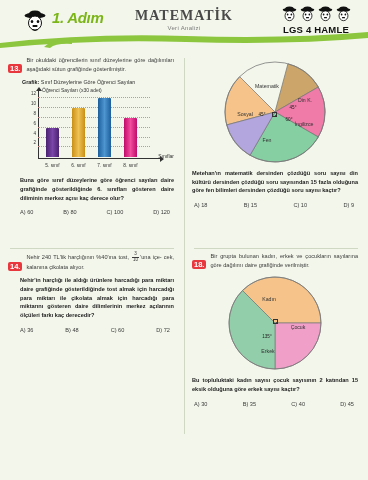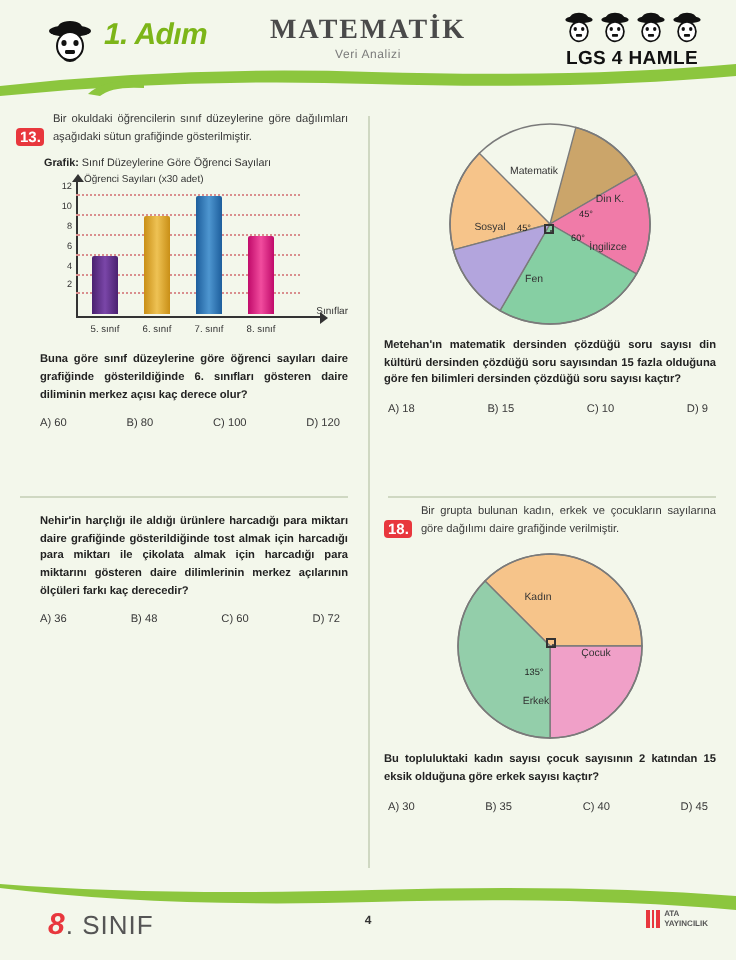--- a/index.html
+++ b/index.html
@@ -302,20 +302,31 @@
       <div class="qbody bold">Metehan'ın matematik dersinden çözdüğü soru sayısı din kültürü dersinden çözdüğü soru sayısından 15 fazla olduğuna göre fen bilimleri dersinden çözdüğü soru sayısı kaçtır?</div>
       <div class="options" style="padding-left:2px;">
         <span>A) 18</span>
         <span>B) 15</span>
         <span>C) 10</span>
         <span>D) 9</span>
       </div>
     </div>
 
     <div class="cell">
+      <div class="qhead">
+        <span class="qnum">14.</span>
+        <span class="qtext">
+          <span>Nehir 240 TL'lik harçlığının %40'ına tost,</span>
+          <span class="frac">
+            <span class="num">3</span>
+            <span class="den">10</span>
+          </span><span>'una içe-</span>
+          <span>cek, kalanına çikolata alıyor.</span>
+        </span>
+      </div>
 
       <div class="qbody bold indent">Nehir'in harçlığı ile aldığı ürünlere harcadığı para miktarı daire grafiğinde gösterildiğinde tost almak için harcadığı para miktarı ile çikolata almak için harcadığı para miktarını gösteren daire dilimlerinin merkez açılarının ölçüleri farkı kaç derecedir?</div>
       <div class="options">
         <span>A) 36</span>
         <span>B) 48</span>
         <span>C) 60</span>
         <span>D) 72</span>
       </div>
     </div>
 
@@ -352,34 +363,14 @@
       <div class="options" style="padding-left:2px;">
         <span>A) 30</span>
         <span>B) 35</span>
         <span>C) 40</span>
         <span>D) 45</span>
       </div>
     </div>
 
   </div>
 
-  <div class="footer">
-    <div class="ftr-swoosh">
-      <svg viewBox="0 0 368 14" width="368" height="14" preserveAspectRatio="none">
-        <path d="M0 2 Q80 12 186 9 Q290 6 368 13 L368 6 Q290 0 186 3 Q80 6 0 0 Z" fill="#8cc63e"></path>
-      </svg>
-    </div>
-    <div class="grade"><span class="eight">8</span><span>. SINIF</span></div>
-    <div class="pagenum">4</div>
-    <div class="brand">
-      <span class="brand-bars">
-          <i></i>
-          <i></i>
-          <i></i>
-        </span>
-      <span class="brand-txt">
-        <span>ATA</span><br>
-        <span>YAYINCILIK</span>
-      </span>
-    </div>
-  </div>
 
 </div>
 
 </body></html>

